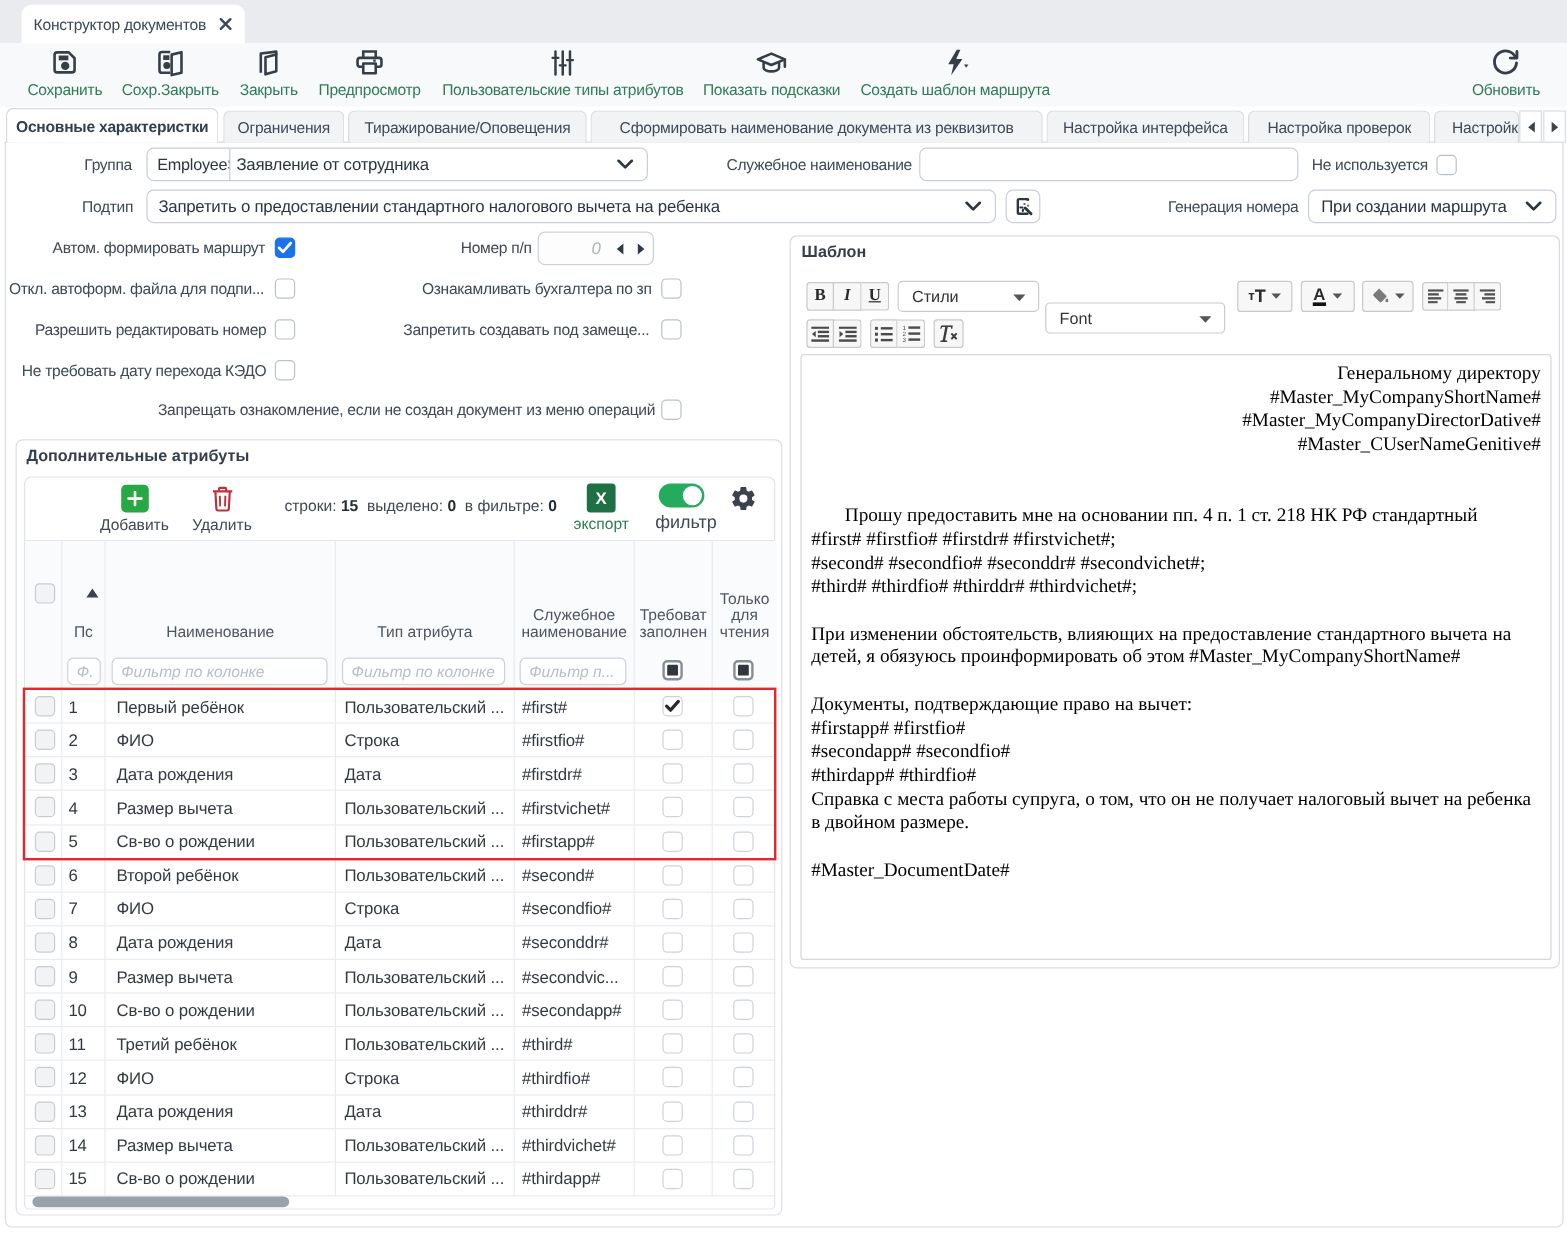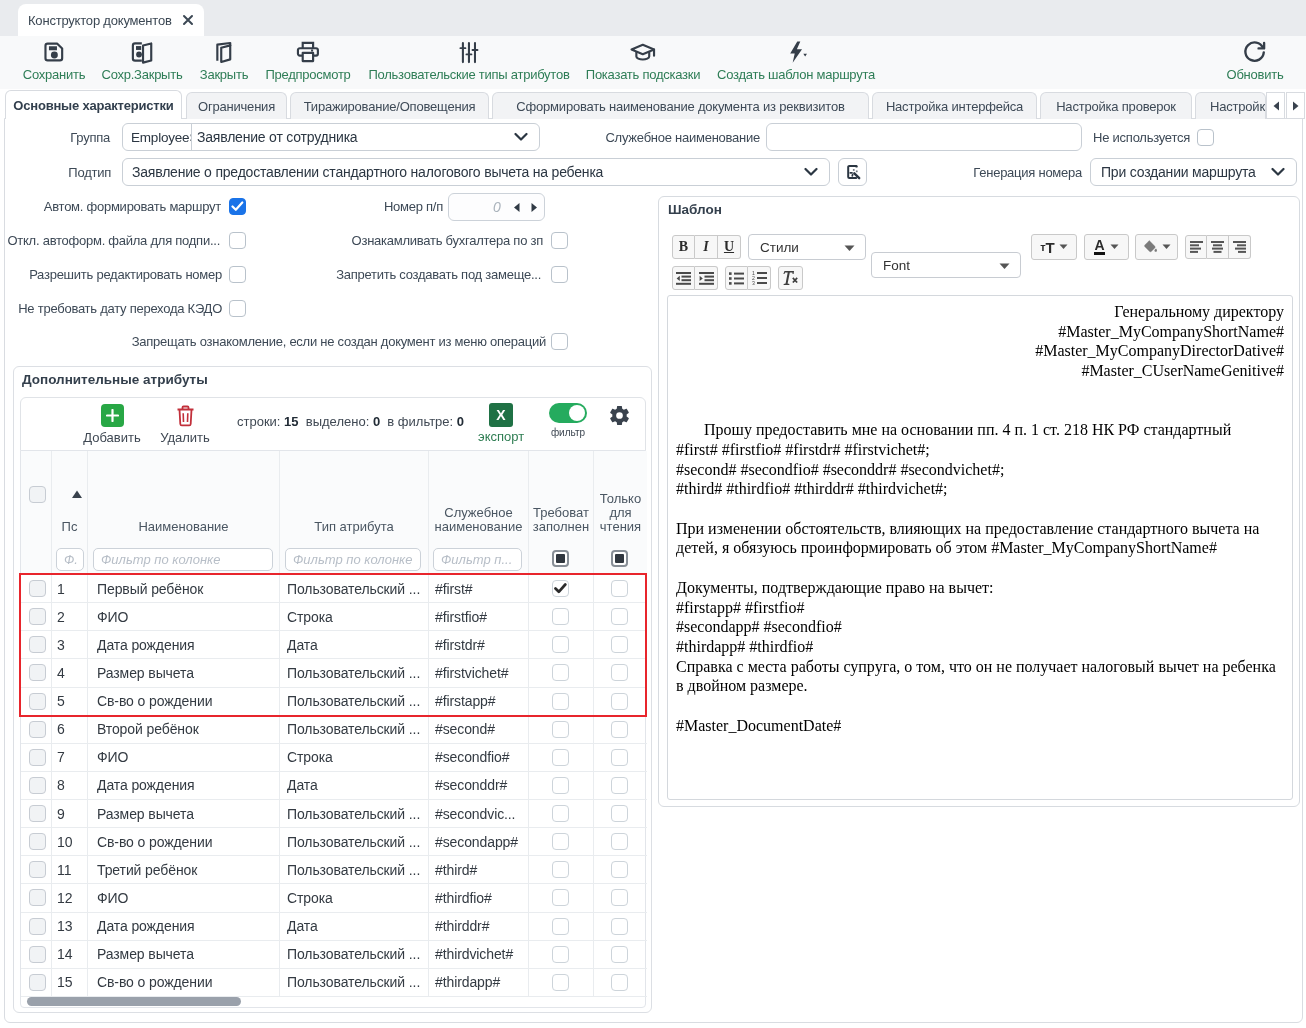--- a/index.html
+++ b/index.html
@@ -175,21 +175,21 @@
       <path d="M1.5 1.5 L7 7 L12.5 1.5" stroke="#2b3642" stroke-width="2.2" stroke-linecap="round" stroke-linejoin="round"></path>
     </svg>
 </div>
 <div class="flbl" style="right:546px;top:130px">Служебное наименование</div>
 <div class="ctrl" style="left:766px;top:123px;width:316px;height:28px"></div>
 <div class="flbl" style="right:116px;top:130px">Не используется</div>
 <div class="cbox" style="left:1197px;top:129px"></div>
 
 <div class="flbl" style="right:1195px;top:165px">Подтип</div>
 <div class="ctrl" style="left:122px;top:158px;width:708px;height:28px;display:flex;align-items:center">
-  <div style="padding-left:9px;white-space:nowrap">Заявление о предоставлении стандартного налогового вычета на ребенка</div>
+  <div style="padding-left:9px;white-space:nowrap">Запретить о предоставлении стандартного налогового вычета на ребенка</div>
   <svg class="chev" style="right:11px" width="14" height="9" viewBox="0 0 14 9" fill="none">
       <path d="M1.5 1.5 L7 7 L12.5 1.5" stroke="#2b3642" stroke-width="2.2" stroke-linecap="round" stroke-linejoin="round"></path>
     </svg>
 </div>
 <div class="ctrl" style="left:838px;top:158px;width:29px;height:28px;display:flex;align-items:center;justify-content:center">
   <svg width="18" height="18" viewBox="0 0 18 18" fill="none" stroke="#2b3642" stroke-width="2" stroke-linecap="round">
     <path d="M12.2 2.9 H5.3 a1.1 1.1 0 0 0 -1.1 1.1 v10 a1.1 1.1 0 0 0 1.1 1.1 h6.9" stroke-linejoin="round"></path>
     <circle cx="12.5" cy="3.4" r="1.2" fill="#2b3642" stroke="none"></circle>
     <path d="M10.3 10.3 L15.2 15.2" stroke-width="2.4"></path>
     <rect x="8.9" y="6.1" width="1.7" height="1.7" fill="#6a737d" stroke="none"></rect>
@@ -255,21 +255,21 @@
  </div>
  <div style="position:absolute;left:216px;top:16px;font-size:13px;color:#3f4853;white-space:nowrap">строки: <b style="color:#222c36">15</b>&nbsp;&nbsp;выделено: <b style="color:#222c36">0</b>&nbsp;&nbsp;в фильтре: <b style="color:#222c36">0</b></div>
  <div style="position:absolute;left:457px;top:5px;width:46px;text-align:center">
   <div style="margin:0 auto;width:24px;height:24px;background:#1f7145;border-radius:3px;color:#fff;font-weight:700;font-size:14px;line-height:24px;text-align:center">X</div>
   <div style="font-size:13px;color:#2e7d52;margin-top:2px">экспорт</div>
  </div>
  <div style="position:absolute;left:525px;top:5px;width:44px;text-align:center">
   <div style="margin:0 auto;width:38px;height:20px;background:#25ab5e;border-radius:10px;position:relative">
         <div style="position:absolute;right:2px;top:2px;width:16px;height:16px;background:#fff;border-radius:8px"></div>
       </div>
-  <div style="font-size:10px;color:#3f4853;margin-top:4px">фильтр</div>
+  <div style="font-size:15px;color:#3f4853;margin-top:4px">фильтр</div>
  </div>
  <div style="position:absolute;left:587px;top:6px">
   <svg width="23" height="23" viewBox="0 0 24 24" fill="#39424d">
         <path d="M12 15.5A3.5 3.5 0 1 1 12 8.5a3.5 3.5 0 0 1 0 7zm7.43-2.53c.04-.32.07-.64.07-.97s-.03-.66-.07-1l2.11-1.63c.19-.15.24-.42.12-.64l-2-3.46c-.12-.22-.39-.31-.61-.22l-2.49 1c-.52-.39-1.06-.73-1.69-.98l-.37-2.65A.506.506 0 0 0 14 2h-4c-.25 0-.46.18-.5.42l-.37 2.65c-.63.25-1.17.59-1.69.98l-2.49-1c-.22-.09-.49 0-.61.22l-2 3.46c-.13.22-.07.49.12.64L4.57 11c-.04.34-.07.67-.07 1s.03.65.07.97l-2.11 1.66c-.19.15-.25.42-.12.64l2 3.46c.12.22.39.3.61.22l2.49-1.01c.52.4 1.06.74 1.69.99l.37 2.65c.04.24.25.42.5.42h4c.25 0 .46-.18.5-.42l.37-2.65c.63-.26 1.17-.59 1.69-.99l2.49 1.01c.22.08.49 0 .61-.22l2-3.46c.12-.22.07-.49-.12-.64l-2.11-1.66z"></path>
       </svg>
  </div>
 </div>
 
 <div class="abs" style="left:20px;top:450px;width:626px;height:558px;border:1px solid #e2e5ea;border-radius:0 0 4px 4px;z-index:3;background:#fff">
  <div style="position:absolute;left:0;top:0;width:626px;height:123px;background:#fafbfc"></div>

